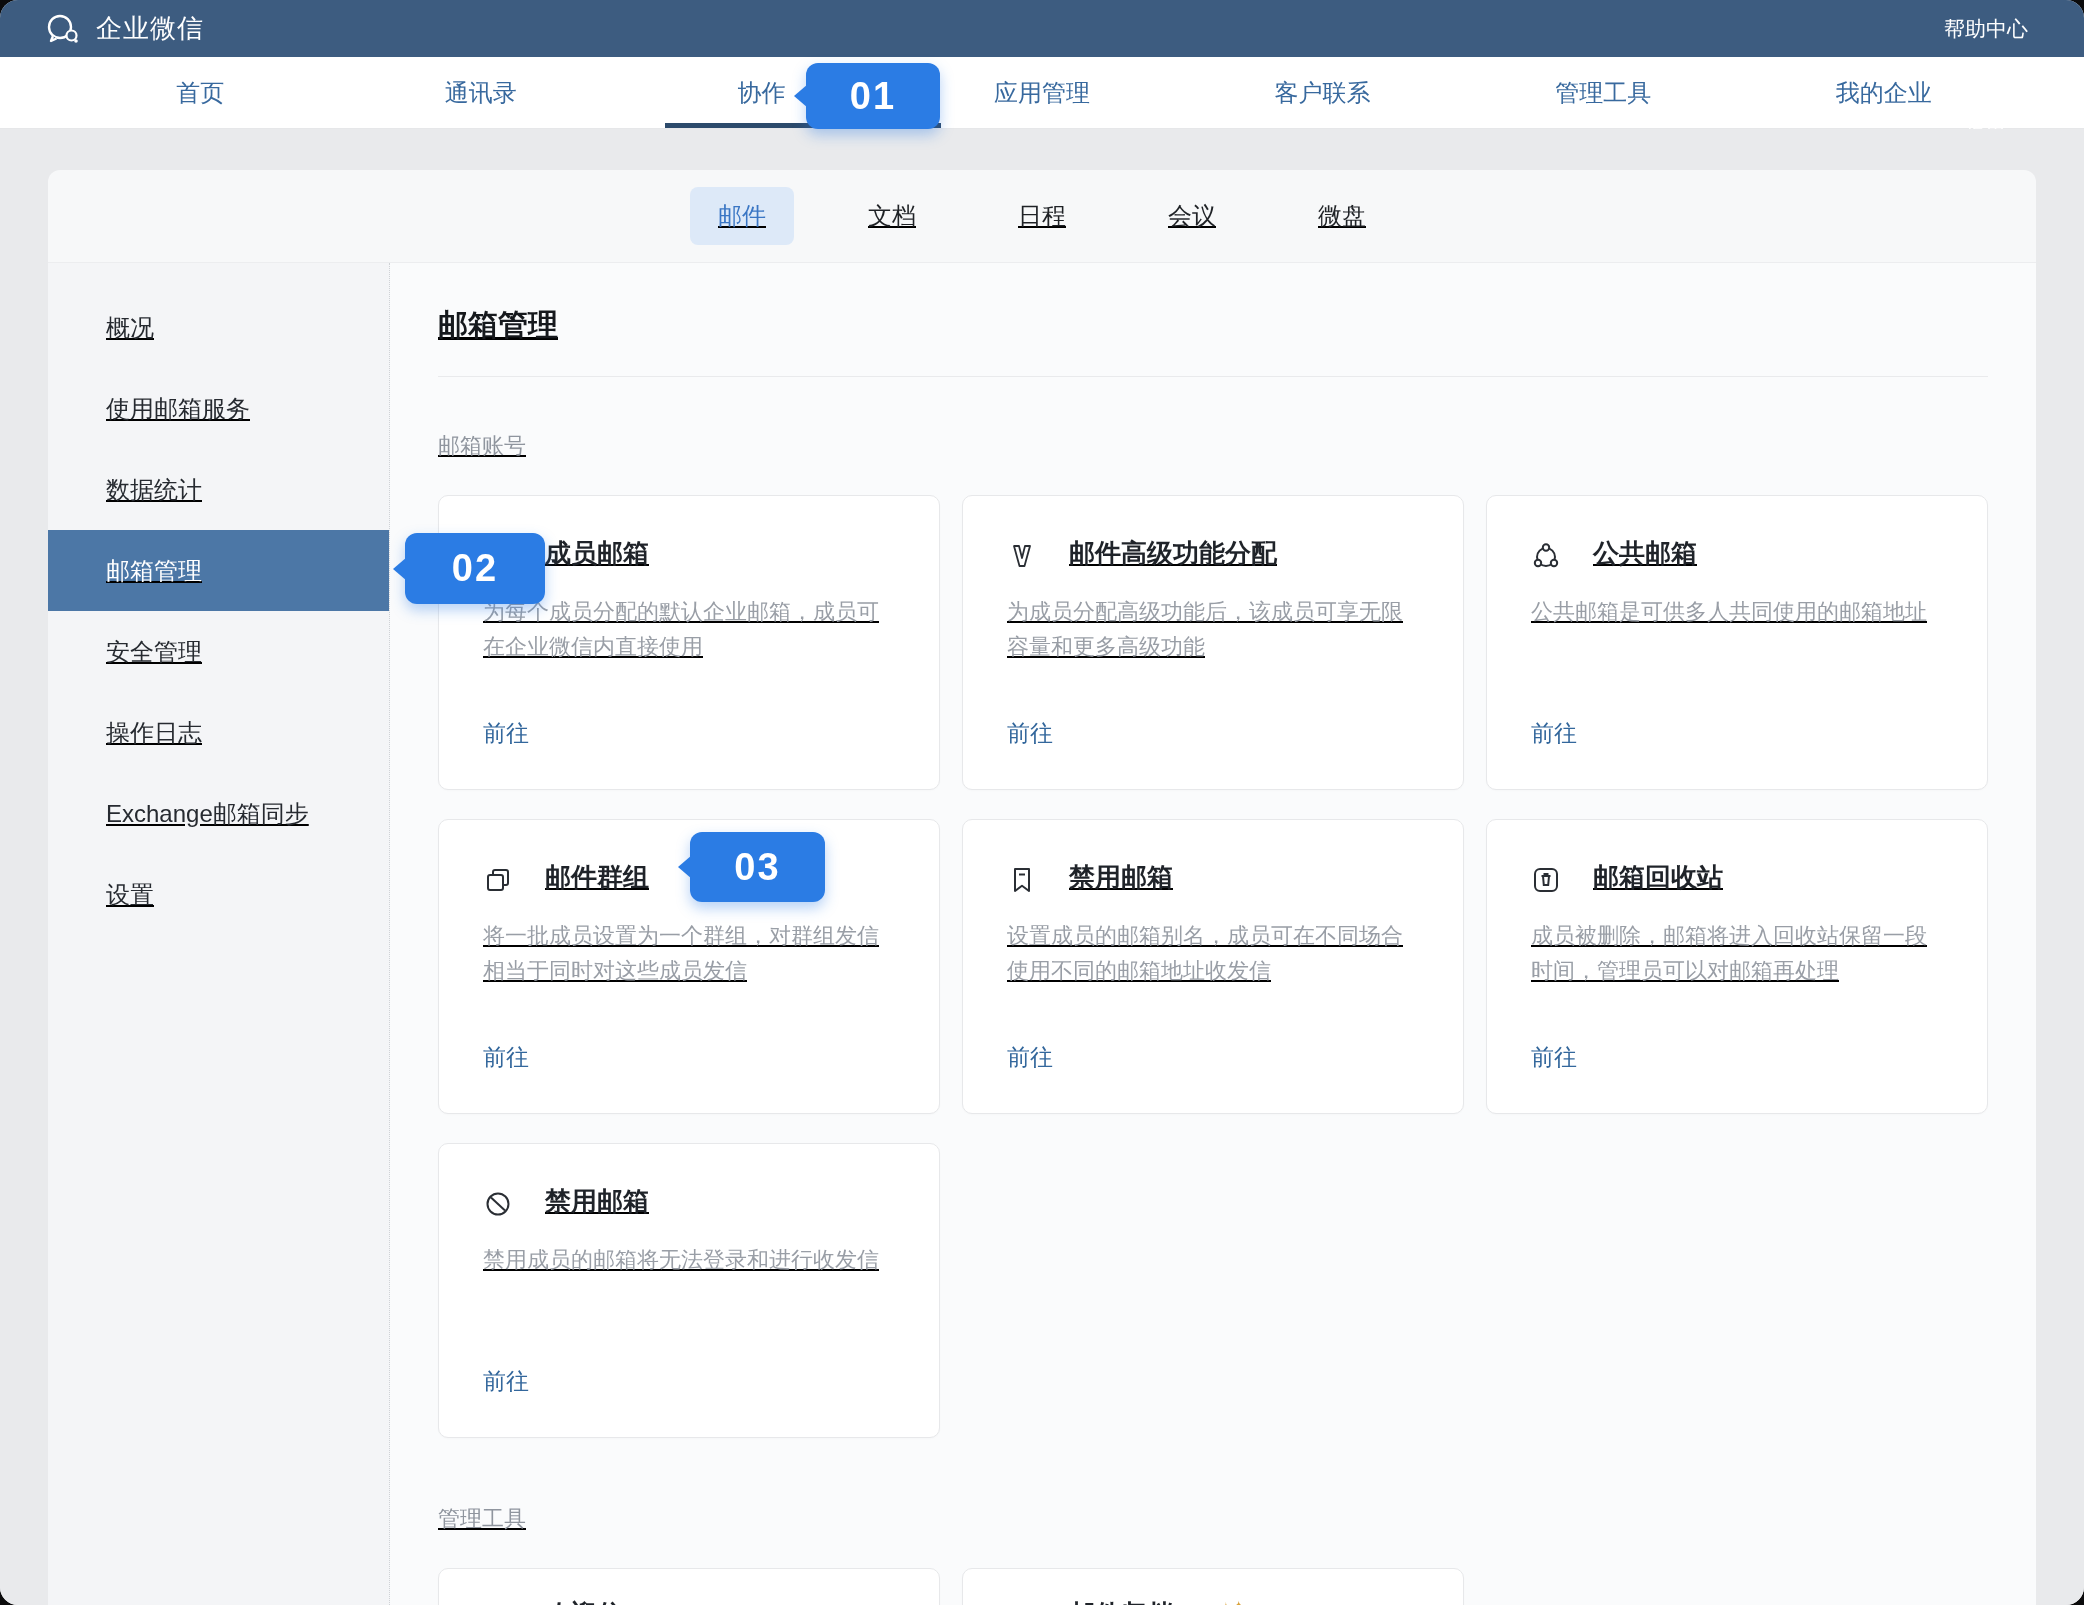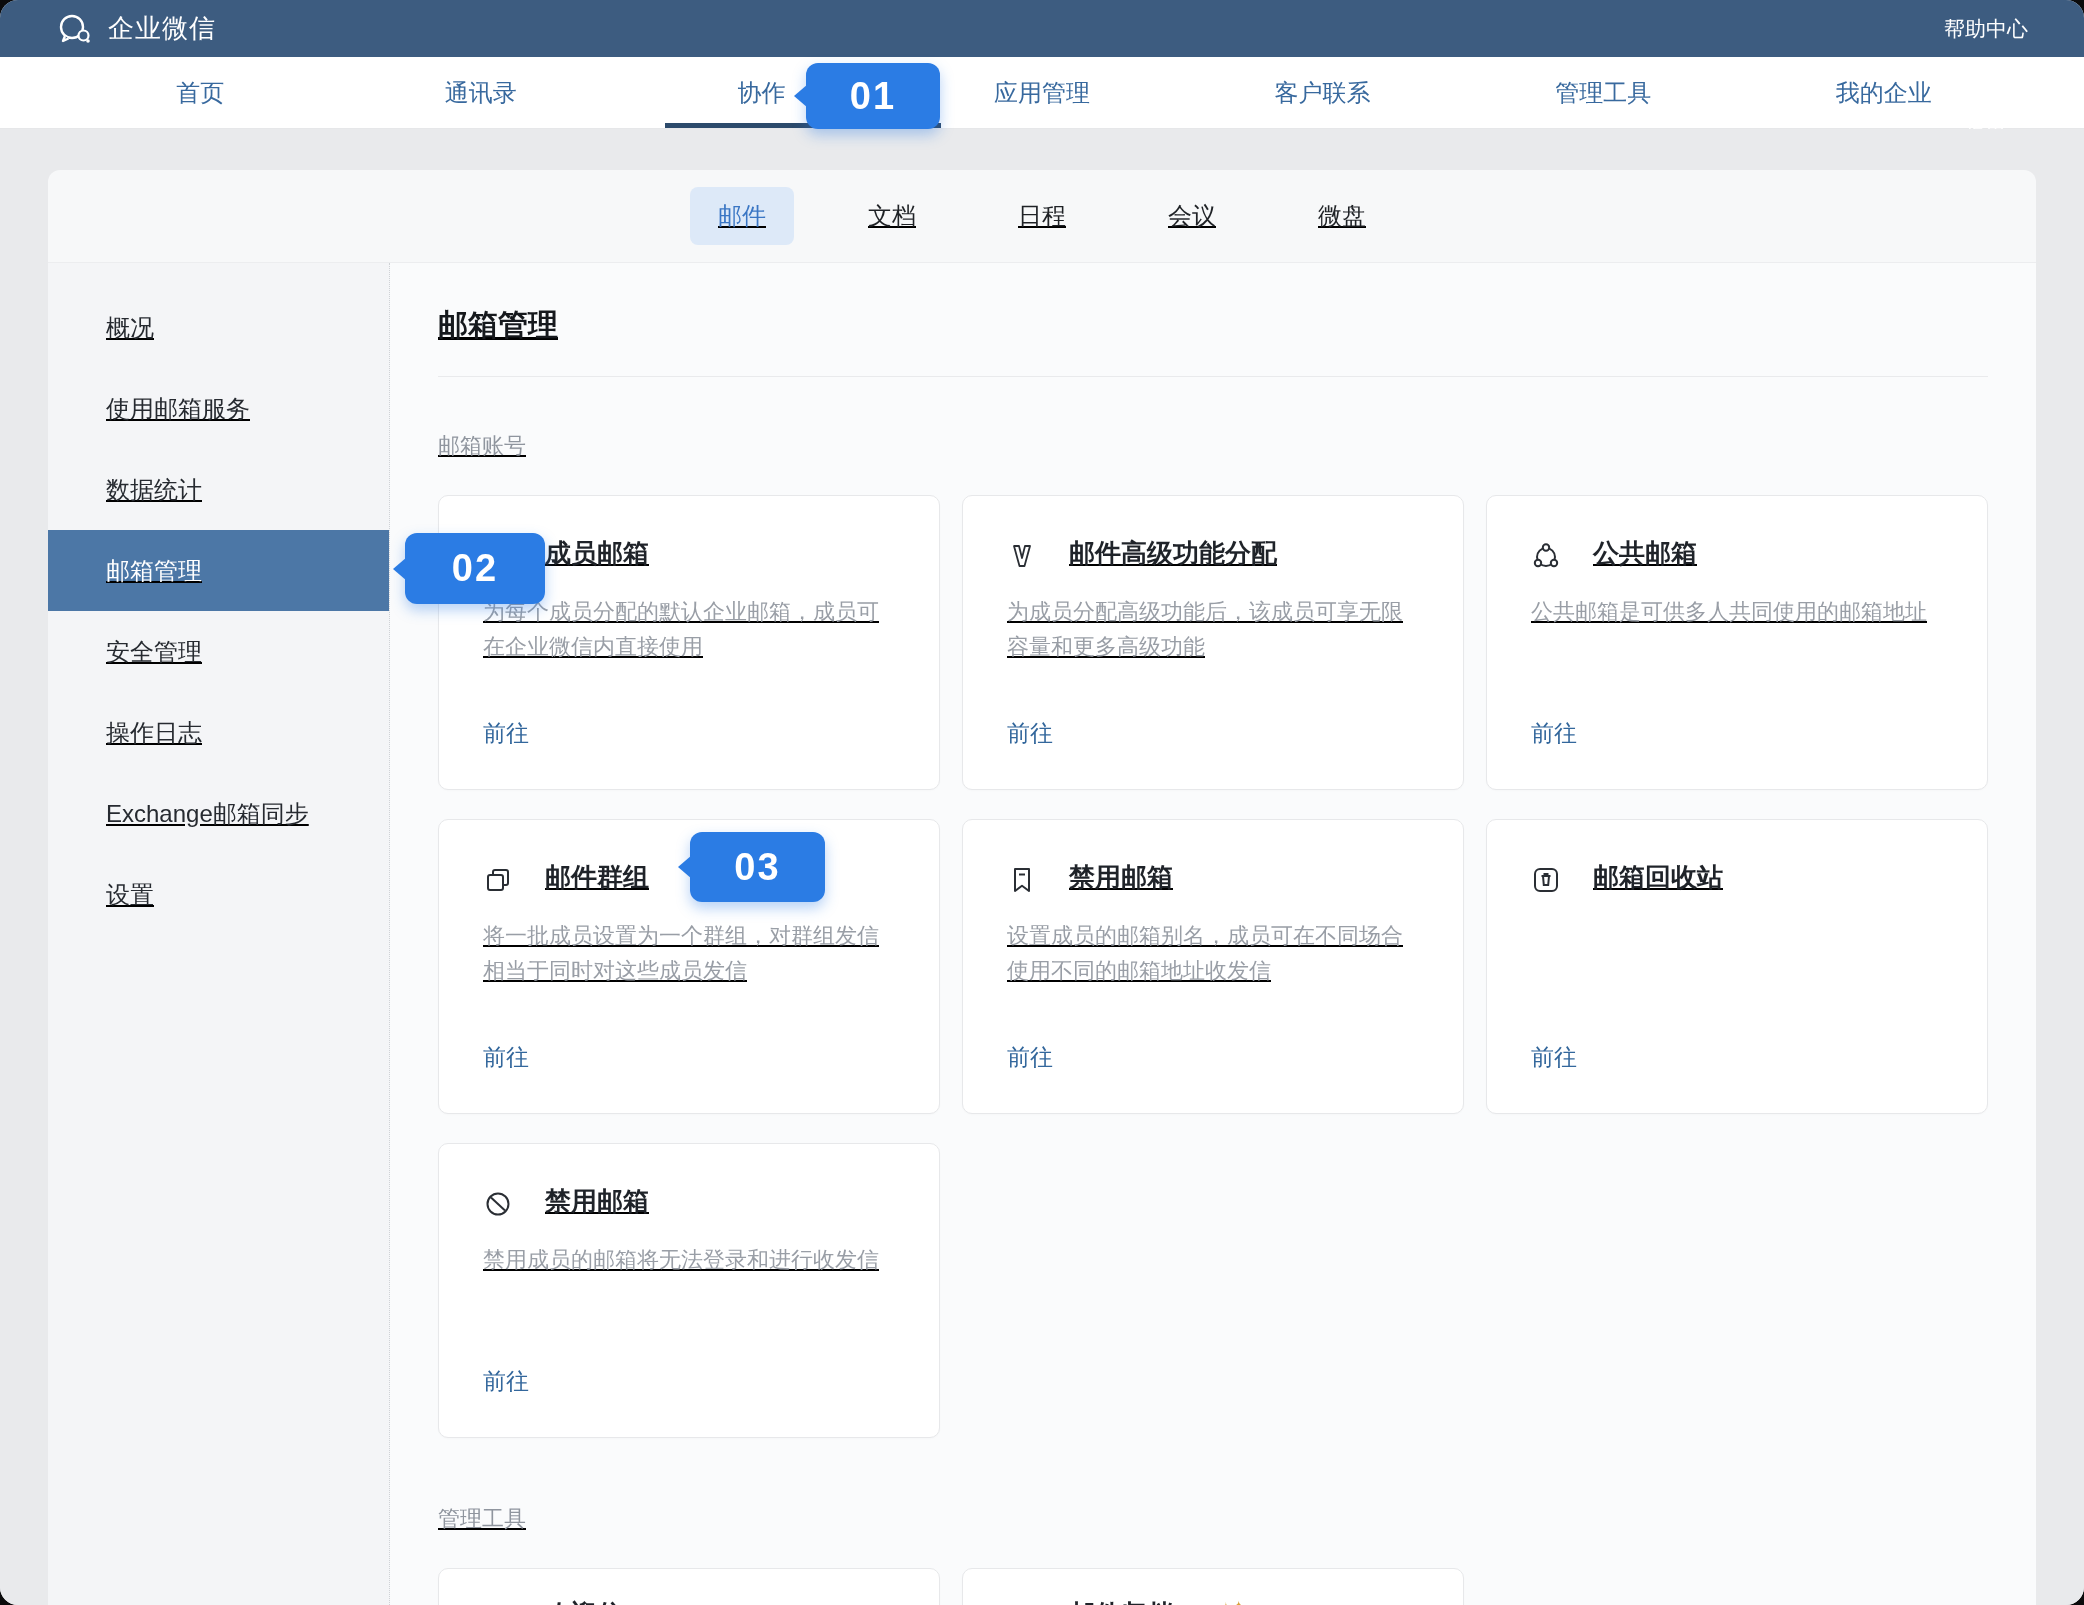--- a/index.html
+++ b/index.html
@@ -7,21 +7,21 @@
     --sidebar-active-bg:#4C77A6; --link-color:#33679C; --subtab-active-bg:#DDE9F8;
     --subtab-active-text:#3A76C4; --page-gray:#E9EAEC; --panel-bg:#F7F8F9;
     --sidebar-bg:#F4F5F7; --content-bg:#FAFBFC; --card-border:#E7E8EA;
     --title-color:#1F2329; --desc-color:#999EA6; --section-label:#8F959E; --gold:#D9A23A;
   }
   *{margin:0;padding:0;box-sizing:border-box;}
   html,body{background:#0B0B0C;}
   body{font-family:"Liberation Sans","DejaVu Sans",sans-serif;}
   .window{position:relative;width:2084px;height:1605px;margin:0 auto;border-radius:18px;overflow:hidden;background:var(--page-gray);}
   
-  .topbar{height:57px;background:var(--topbar-bg);display:flex;align-items:center;justify-content:space-between;padding:0 56px 0 56px;}
+  .topbar{height:57px;background:var(--topbar-bg);display:flex;align-items:center;justify-content:space-between;padding:0 56px 0 44px;}
   .brand{display:flex;align-items:center;gap:14px;}
   .brand-name{color:#fff;font-size:26px;font-weight:500;letter-spacing:1px;}
   .top-links{display:flex;align-items:center;gap:26px;flex-direction:column;}
   .top-link{color:#fff;font-size:21px;text-decoration:none;cursor:pointer;}
   .top-sep{width:1px;height:22px;background:rgba(255,255,255,.38);}
   
   .mainnav{height:72px;background:#fff;display:flex;align-items:stretch;padding:0 60px;border-bottom:1px solid #E6E7E9;}
   .nav-item{flex:1;display:flex;align-items:center;justify-content:center;font-size:24px;color:var(--nav-text);cursor:pointer;position:relative;}
   .nav-item.active::after{content:"";position:absolute;bottom:0;left:calc(50% - 96px);width:276px;height:5px;background:var(--nav-underline);}
   
@@ -202,20 +202,21 @@
             <div class="card">
               <div class="card-head">
                 <span class="card-icon">
                   <svg width="30" height="30" viewBox="0 0 30 30" fill="none" stroke="#2A2E34" stroke-width="2">
                       <rect x="4" y="4" width="22" height="22" rx="5"></rect>
                       <path d="M10.5 11 H19.5 M12 11 L12.8 20 H17.2 L18 11 M13.5 11 V9 H16.5 V11"></path>
                     </svg>
                 </span>
                 <span class="card-title">邮箱回收站</span>
               </div>
+              <p class="card-desc">成员被删除，邮箱将进入回收站保留一段时间，管理员可以对邮箱再处理</p>
               <a class="card-link">前往</a>
             </div>
 
             <div class="card">
               <div class="card-head">
                 <span class="card-icon">
                   <svg width="30" height="30" viewBox="0 0 30 30" fill="none" stroke="#2A2E34" stroke-width="2">
                       <circle cx="15" cy="15" r="10.5"></circle>
                       <path d="M8 8.5 L22 21.5"></path>
                     </svg>

